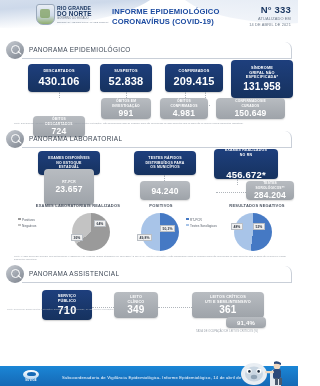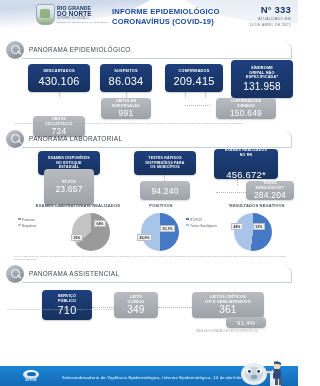--- a/index.html
+++ b/index.html
@@ -86,21 +86,21 @@
     display:flex;flex-direction:column;align-items:center;justify-content:center;
     box-shadow:0 1px 1.5px rgba(0,0,0,.2);
   }
   .gray-card{
     background:linear-gradient(180deg,#b8bcc1 0%,#9ea3a9 100%);
     border-radius:4px;color:#ffffff;text-align:center;
     display:flex;flex-direction:column;align-items:center;justify-content:center;
     box-shadow:0 1px 1.5px rgba(0,0,0,.15);
   }
   .c-label{font-size:3.8px;font-weight:bold;line-height:1.3;letter-spacing:.2px;padding:0 2px;}
-  .c-val{font-weight:normal;letter-spacing:.2px;}
+  .c-val{font-weight:bold;letter-spacing:.2px;}
   .dots{border-left:1px dotted #b0b5bb;width:0;}
   .hdots{border-top:1px dotted #b0b5bb;height:0;}
   
   .epi{position:relative;height:56px;}
   .epi .blue-card{position:absolute;}
   .epi .gray-card{position:absolute;}
   .footnote{
     position:absolute;font-size:2.1px;color:#9aa1aa;line-height:1.45;
     letter-spacing:.05px;text-align:justify;
   }
@@ -187,21 +187,21 @@
 
 <div class="epi">
 
   <div class="blue-card" style="left:28px;top:4px;width:62px;height:28px;">
     <div class="c-label">DESCARTADOS</div>
     <div class="c-val" style="font-size:11px;margin-top:1px;">430.106</div>
   </div>
 
   <div class="blue-card" style="left:100px;top:4px;width:52px;height:28px;">
     <div class="c-label">SUSPEITOS</div>
-    <div class="c-val" style="font-size:11px;margin-top:1px;">86.034</div>
+    <div class="c-val" style="font-size:11px;margin-top:1px;">52.838</div>
   </div>
 
   <div class="blue-card" style="left:165px;top:4px;width:58px;height:28px;">
     <div class="c-label">CONFIRMADOS</div>
     <div class="c-val" style="font-size:11px;margin-top:1px;">209.415</div>
   </div>
 
   <div class="blue-card" style="left:231px;top:0px;width:62px;height:38px;">
     <div class="c-label" style="white-space:pre-line;">SÍNDROME
 GRIPAL NÃO
@@ -220,22 +220,27 @@
 DESCARTADOS</div>
     <div class="c-val" style="font-size:8.5px;">724</div>
   </div>
 
   <div class="gray-card" style="left:101px;top:38px;width:50px;height:21px;">
     <div class="c-label" style="white-space:pre-line;font-size:3.3px;">ÓBITOS EM
 INVESTIGAÇÃO</div>
     <div class="c-val" style="font-size:8.5px;">991</div>
   </div>
 
-
-  <div class="gray-card" style="left:216px;top:38px;width:60px;height:21px;">
+  <div class="gray-card" style="left:160px;top:38px;width:48px;height:21px;">
+    <div class="c-label" style="white-space:pre-line;font-size:3.3px;">ÓBITOS
+CONFIRMADOS</div>
+    <div class="c-val" style="font-size:8.5px;">4.981</div>
+  </div>
+
+  <div class="gray-card" style="left:216px;top:38px;width:69px;height:21px;">
     <div class="c-label" style="white-space:pre-line;font-size:3.3px;">CONFIRMADOS/E
 CURADOS</div>
     <div class="c-val" style="font-size:8.5px;">150.649</div>
   </div>
 
   <div class="footnote" style="left:14px;top:62px;width:272px;">Fonte: SINAN/SIVEP-GRIPE/e-SUS Notifica/LACEN-RN/LAC. Dados sujeitos a alterações. *São considerados casos de síndrome gripal não especificada os casos suspeitos para os quais não foi possível realizar diagnóstico laboratorial.</div>
 </div>
 
 <div class="section" style="margin-top:12px;">
   <div class="sec-line"></div>

